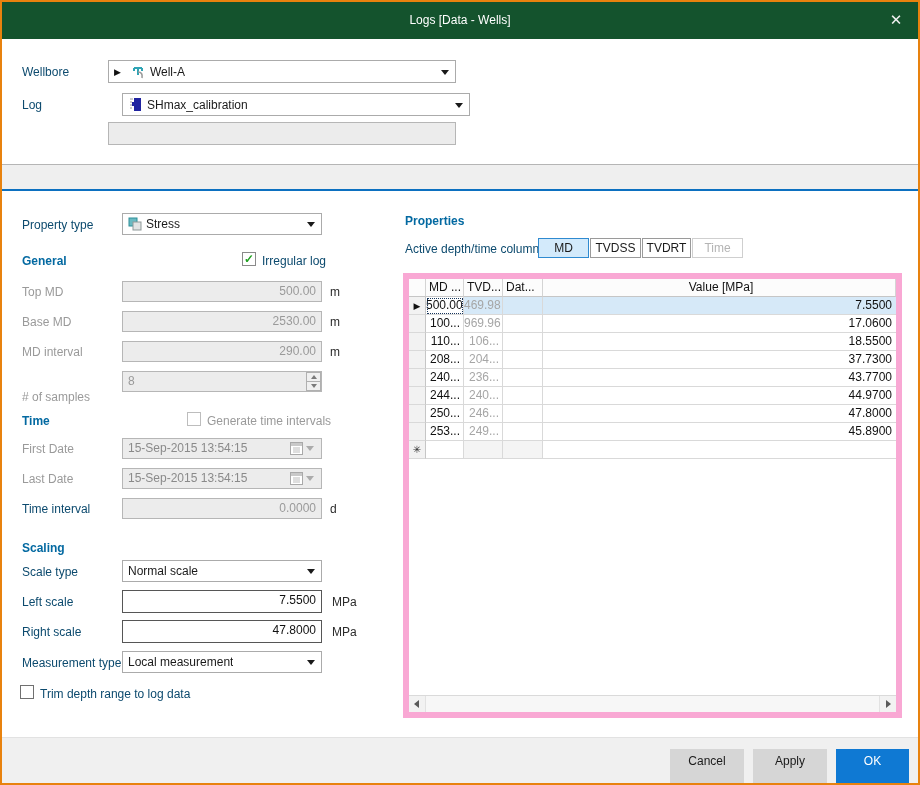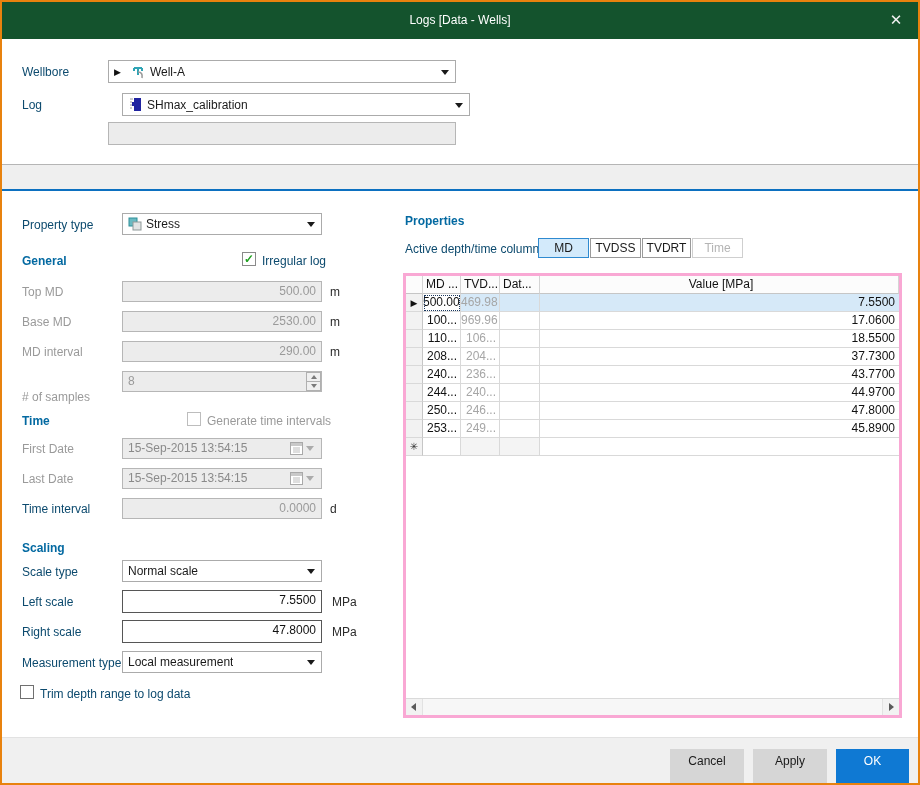--- a/index.html
+++ b/index.html
@@ -45,21 +45,21 @@
   
   .tabstrip { position:absolute; left:0; right:0; top:162px; height:27px; background:#EFEFEF;
               border-top:1px solid #B5B5B5; border-bottom:2px solid #0C70C0; }
 
   
   .tgl { position:absolute; height:20px; border:1px solid #9a9a9a; background:#fff; text-align:center; line-height:18px; font-size:12px; color:#1a1a1a; }
   .tgl.active { background:#D3EAFB; border-color:#2F8AD0; }
   .tgl.dis { border-color:#CFCFCF; color:#B4B4B4; }
 
   
-  .grid { position:absolute; left:401px; top:271px; width:499px; height:445px; border:3px solid #f9a8d4; background:#fff; }
+  .grid { position:absolute; left:401px; top:271px; width:499px; height:445px; border:6px solid #f9a8d4; background:#fff; }
   .trow { display:flex; height:18px; }
   .c { border-right:1px solid #D9D9D9; border-bottom:1px solid #D9D9D9; overflow:hidden; white-space:nowrap; font-size:12px; padding-top:1px; }
   .c.rh  { width:17px; background:#F2F2F2; border-right:1px solid #C6C6C6; text-align:center; }
   .c.md  { width:38px; text-align:right; padding-right:3px; color:#111; }
   .c.tvd { width:39px; text-align:right; padding-right:3px; color:#A6A6A6; }
   .c.dat { width:40px; }
   .c.val { flex:1; text-align:right; padding-right:4px; border-right:none; color:#111; }
   .thead .c { background:#FCFCFC; color:#111; text-align:left; padding-left:3px; border-right:1px solid #D4D4D4; border-bottom:1px solid #C6C6C6; }
   .thead .c.val { padding-right:0; }
   .trow.sel .c.tvd, .trow.sel .c.dat, .trow.sel .c.val { background:#D6E9F8; }

